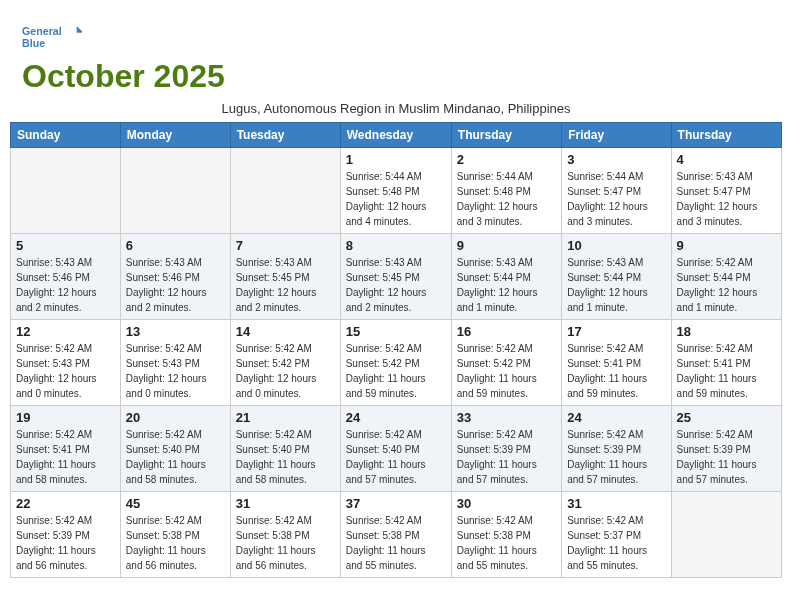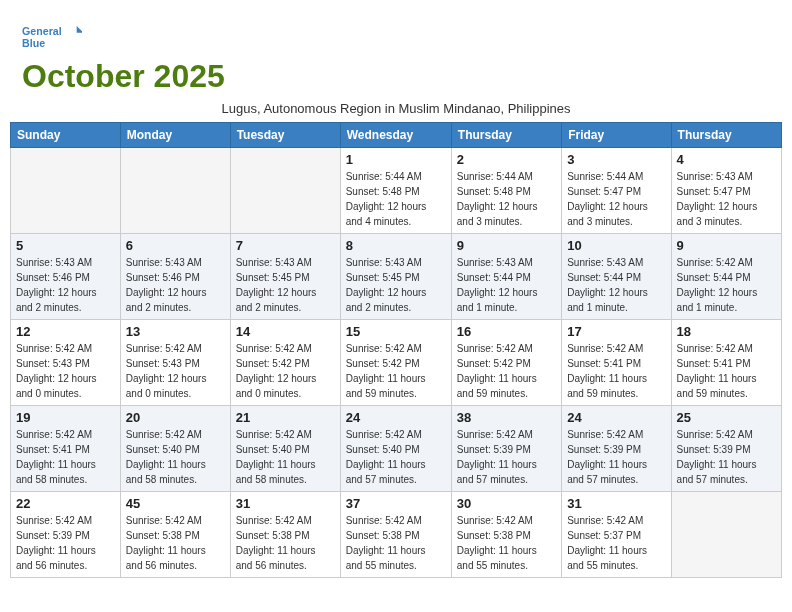--- a/index.html
+++ b/index.html
@@ -263,21 +263,21 @@
 and 58 minutes.</div>
         </td>
         <td>
           <span class="day-num">24</span>
           <div class="day-info" style="white-space: pre-line;">Sunrise: 5:42 AM
 Sunset: 5:40 PM
 Daylight: 11 hours
 and 57 minutes.</div>
         </td>
         <td>
-          <span class="day-num">38</span>
+          <span class="day-num">33</span>
           <div class="day-info" style="white-space: pre-line;">Sunrise: 5:42 AM
 Sunset: 5:39 PM
 Daylight: 11 hours
 and 57 minutes.</div>
         </td>
         <td>
           <span class="day-num">24</span>
           <div class="day-info" style="white-space: pre-line;">Sunrise: 5:42 AM
 Sunset: 5:39 PM
 Daylight: 11 hours

